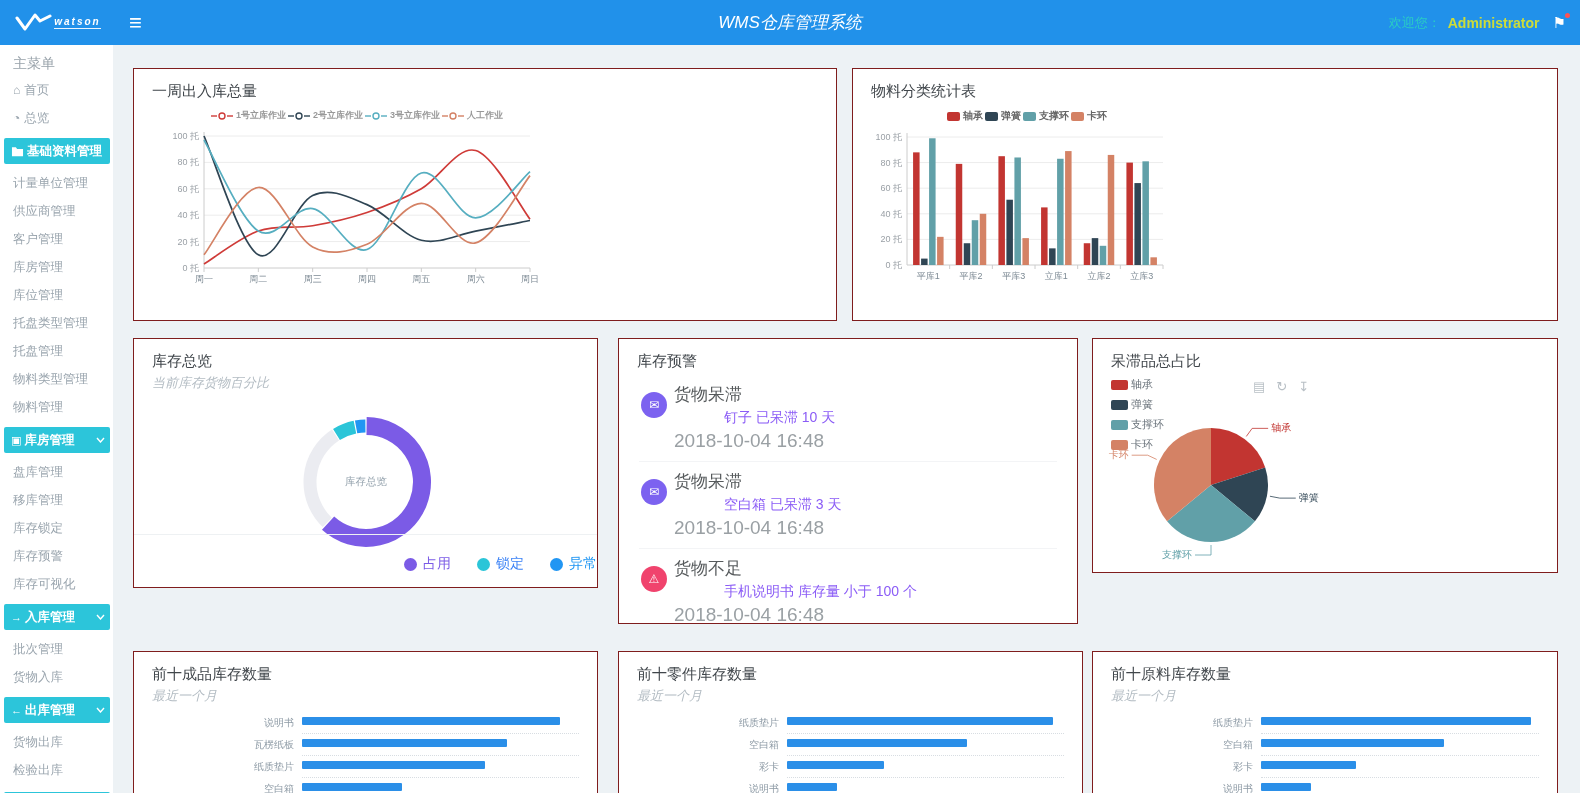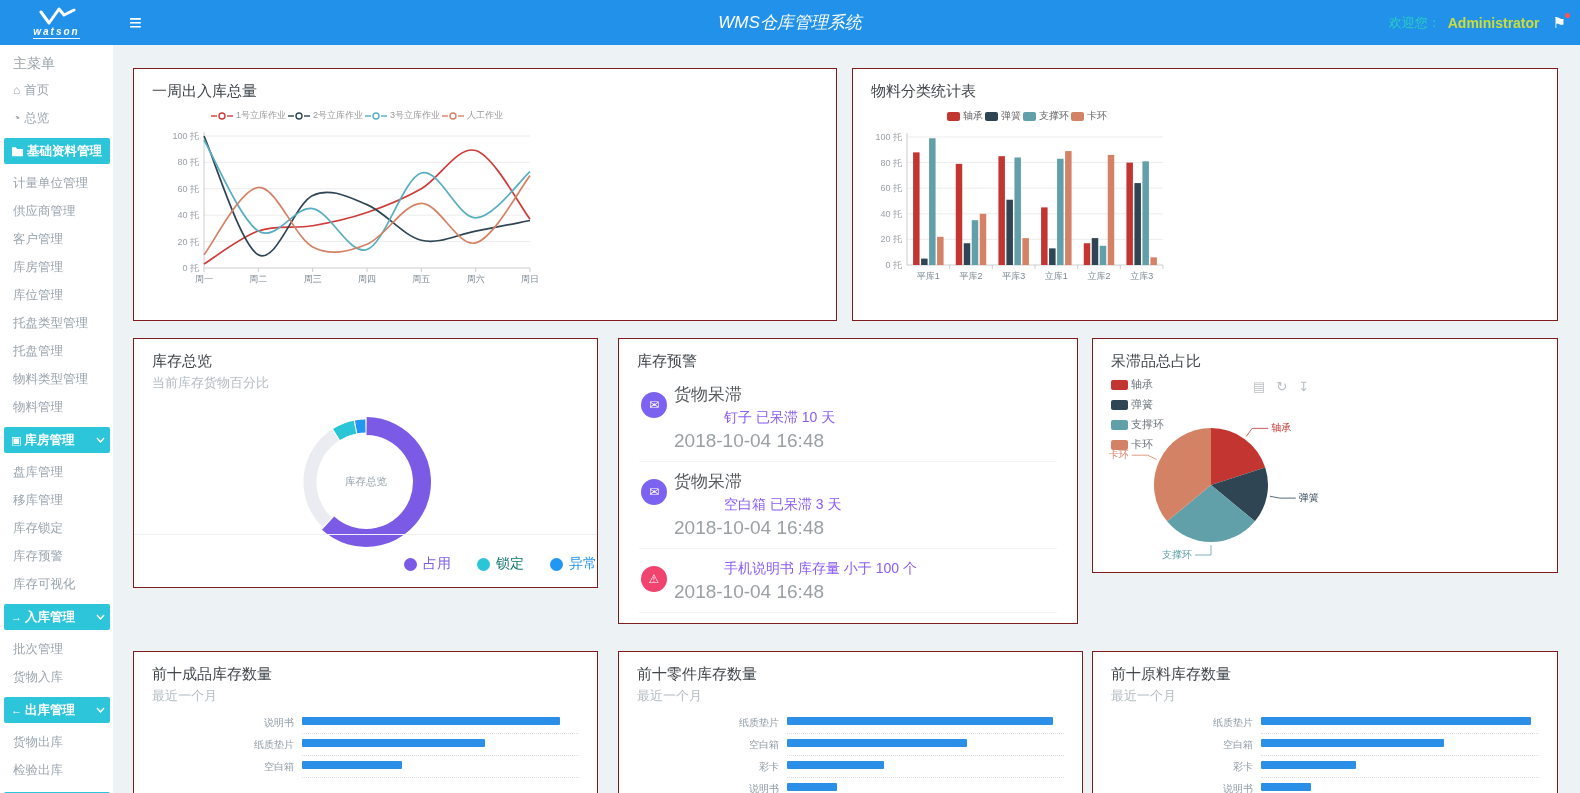--- a/index.html
+++ b/index.html
@@ -1,21 +1,21 @@
 <!DOCTYPE html>
 <html><head>
 <meta charset="utf-8">
 <style>
   html,body{margin:0;padding:0;}
   body{font-family:"Liberation Sans","DejaVu Sans",sans-serif;}
   .app{position:relative;width:1580px;height:793px;overflow:hidden;background:#edf2f5;}
 
   
   .topbar{position:absolute;left:0;top:0;right:0;height:45px;background:#2191ea;display:flex;align-items:center;z-index:30;}
-  .logo{width:113px;height:45px;display:flex;flex-direction:column;align-items:center;justify-content:center;color:#fff;cursor:pointer;}
+  .logo{width:113px;height:45px;display:flex;flex-direction:row;align-items:center;justify-content:center;color:#fff;cursor:pointer;}
   .logo .lg-txt{font-size:10px;font-weight:bold;font-style:italic;letter-spacing:2px;line-height:10px;border-bottom:1px solid rgba(255,255,255,.9);padding-bottom:1px;}
   .burger{color:#fff;font-size:22px;line-height:45px;margin-left:16px;cursor:pointer;}
   .tb-title{position:absolute;left:50%;transform:translateX(-50%);top:0;line-height:45px;margin:0;font-size:17px;font-weight:500;color:#fff;font-style:italic;}
   .tb-right{position:absolute;right:14px;top:0;height:45px;display:flex;align-items:center;gap:7px;}
   .welcome{color:#29ccc4;font-size:13px;}
   .username{color:#cddc39;font-size:14px;font-weight:bold;cursor:pointer;}
   .flag{position:relative;color:#fff;font-size:15px;margin-left:6px;cursor:pointer;}
   .flag .dot{position:absolute;top:-1px;right:-4px;width:5px;height:5px;border-radius:50%;background:#ff5252;}
 
   
@@ -25,27 +25,27 @@
   .side-link .l-ic{margin-right:4px;font-size:12px;color:#9aa5ae;}
   .side-group{height:26px;display:flex;align-items:center;background:#2cc5da;color:#fff;font-size:12.5px;font-weight:bold;margin:6px 3px 5px 4px;border-radius:2px;padding:0 5px 0 7px;white-space:nowrap;cursor:pointer;}
   .side-group .g-ic{margin-right:3px;display:inline-flex;align-items:center;font-style:normal;font-size:11px;}
   .side-group .chev{margin-left:auto;display:inline-flex;}
   .side-group.partial{height:26px;margin-top:8px;}
 
   
   .main{position:absolute;left:113px;top:45px;right:0;bottom:0;background:#edf2f5;overflow:hidden;}
   .card{position:absolute;background:#fff;border:1px solid #7f1d1d;box-sizing:border-box;overflow:hidden;}
   .c-title{font-size:15px;color:#40464b;padding:13px 18px 0;}
-  .c-sub{font-size:13px;color:#b3bcc3;padding:3px 18px 0;}
+  .c-sub{font-size:13px;color:#b3bcc3;padding:3px 18px 0;font-style:italic;}
 
   
   .cb{margin-top:2px;}
   .cb-a{margin-left:22px;width:402px;}
   .cb-b{margin-left:14px;width:320px;}
-  .lg-row{display:flex;justify-content:center;align-items:center;gap:2px;margin:8px 0 0;flex-wrap:wrap;}
+  .lg-row{display:flex;justify-content:center;align-items:center;gap:2px;margin:8px 0 0;flex-wrap:wrap;font-weight:bold;}
   .lg-item{display:inline-flex;align-items:center;gap:3px;font-size:9px;color:#999;cursor:pointer;}
   .lg-sw{width:13px;height:9px;border-radius:2px;display:inline-block;}
   .lg-dotlab{font-size:14px;}
 
   
   .donut-wrap{width:210px;margin:6px auto 0;}
   .dline{position:absolute;bottom:52px;left:0;right:0;border-top:1px solid #eef1f3;}
   .dleg{position:absolute;bottom:14px;left:0;right:0;display:flex;justify-content:flex-end;gap:26px;}
   .dleg .lg-item{gap:6px;}
   .dleg .dotsw{width:13px;height:13px;border-radius:50%;display:inline-block;}
@@ -319,21 +319,21 @@
             <text x="105" y="87" text-anchor="middle" font-size="10.5" fill="#93a1ac">库存总览</text>
           </svg></div>
       <div class="dline"></div>
       <div class="dleg">
           <span class="lg-item">
             <span class="dotsw" style="background: rgb(123, 91, 230);"></span>
             <span class="lg-dotlab" style="color: rgb(123, 91, 230);">占用</span>
           </span>
           <span class="lg-item">
             <span class="dotsw" style="background: rgb(43, 197, 216);"></span>
-            <span class="lg-dotlab" style="color: #0f766e;">锁定</span>
+            <span class="lg-dotlab" style="color: #3b82f6;">锁定</span>
           </span>
           <span class="lg-item">
             <span class="dotsw" style="background: rgb(33, 150, 243);"></span>
             <span class="lg-dotlab" style="color: rgb(33, 150, 243);">异常</span>
           </span>
         </div>
     </section>
 
     <section class="card" style="left:505px;top:293px;width:460px;height:286px">
       <div class="c-title">库存预警</div>
@@ -345,20 +345,21 @@
             <div class="a-time">2018-10-04 16:48</div>
           </div>
           <div class="alert-row">
             <span class="a-ic" style="background: rgb(124, 98, 240);">✉</span>
             <div class="a-title">货物呆滞</div>
             <div class="a-desc">空白箱 已呆滞 3 天</div>
             <div class="a-time">2018-10-04 16:48</div>
           </div>
           <div class="alert-row">
             <span class="a-ic" style="background: rgb(240, 67, 109);">⚠</span>
+            <div class="a-title">货物不足</div>
             <div class="a-desc">手机说明书 库存量 小于 100 个</div>
             <div class="a-time">2018-10-04 16:48</div>
           </div>
           <div class="alert-row">
             <span class="a-ic" style="background: rgb(240, 67, 109);">⚠</span>
             <div class="a-title">货物超出</div>
           </div>
         </div>
     </section>
 
@@ -407,20 +408,26 @@
       <div class="c-title">前十成品库存数量</div>
       <div class="c-sub">最近一个月</div>
       <div class="hwrap">
           <div class="hrow">
             <span class="hlab">说明书</span>
             <div class="htrk">
               <div class="hbar" style="width: 93%; background: rgb(43, 143, 232);"></div>
             </div>
           </div>
           <div class="hrow">
+            <span class="hlab">瓦楞纸板</span>
+            <div class="htrk">
+              <div class="hbar" style="width: 74%; background: rgb(43, 143, 232);"></div>
+            </div>
+          </div>
+          <div class="hrow">
             <span class="hlab">纸质垫片</span>
             <div class="htrk">
               <div class="hbar" style="width: 66%; background: rgb(43, 143, 232);"></div>
             </div>
           </div>
           <div class="hrow">
             <span class="hlab">空白箱</span>
             <div class="htrk">
               <div class="hbar" style="width: 36%; background: rgb(43, 143, 232);"></div>
             </div>

